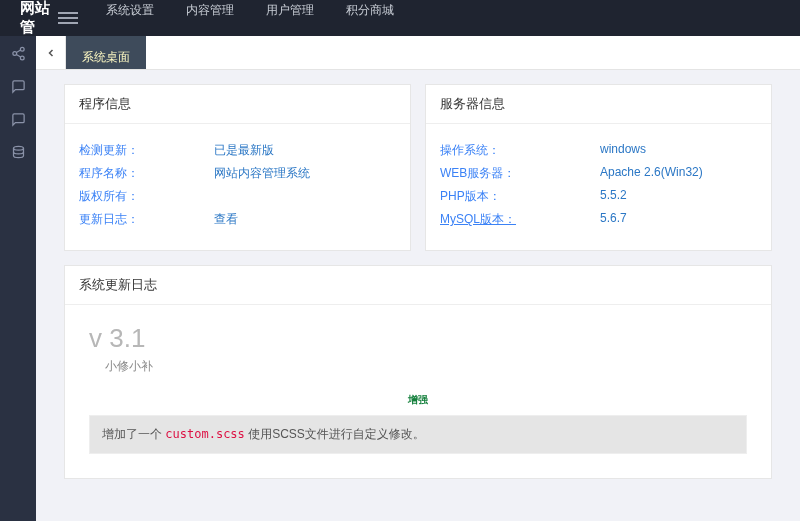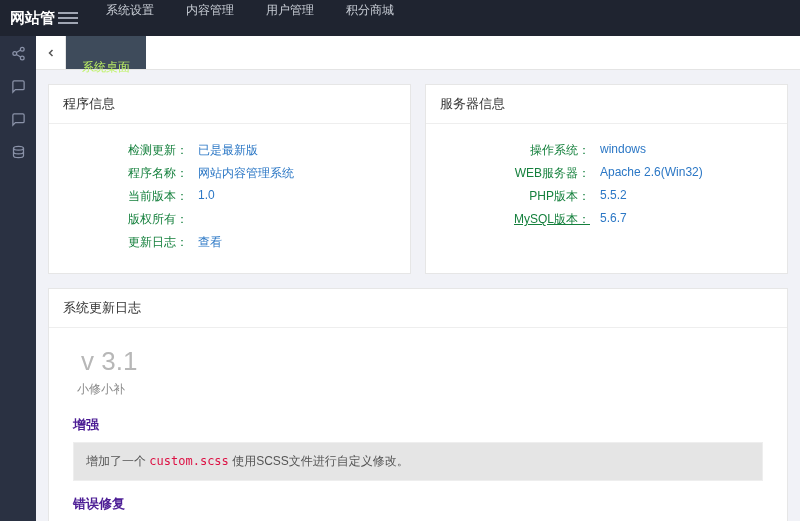--- a/index.html
+++ b/index.html
@@ -1,41 +1,41 @@
 <!DOCTYPE html>
 <html><head>
 <meta charset="utf-8">
 <style>
 * { margin: 0; padding: 0; box-sizing: border-box; }
 body { font-family: "Microsoft YaHei", Arial, sans-serif; font-size: 12px; color: #333; background: #f1f2f7; }
 .top-bar { height: 36px; background: #1f2430; display: flex; align-items: center; color: #c8cdd5; }
-.logo { width: 56px; padding-left: 10px; font-size: 15px; font-weight: bold; color: #fff; }
+.logo { width: 56px; padding-left: 20px; font-size: 15px; font-weight: bold; color: #fff; }
 .hamburger { width: 20px; display: flex; flex-direction: column; gap: 3px; margin-left: 2px; margin-right: 12px; cursor: pointer; }
 .hamburger span { height: 2px; background: #a0a6b3; }
 .top-nav { display: flex; }
 .top-nav div { padding: 0 16px; height: 52px; line-height: 36px; cursor: pointer; color: #c8cdd5; }
 .sidebar { position: absolute; top: 36px; left: 0; bottom: 0; width: 36px; background: #2a3142; display: flex; flex-direction: column; align-items: center; padding-top: 10px; gap: 18px; color: #8a92a8; }
 .sidebar svg { width: 15px; height: 15px; cursor: pointer; }
 .tab-row { position: absolute; top: 36px; left: 36px; right: 0; height: 34px; background: #fff; border-bottom: 1px solid #e4e4e4; display: flex; align-items: stretch; }
 .tab-back { width: 30px; display: flex; align-items: center; justify-content: center; border-right: 1px solid #e4e4e4; cursor: pointer; font-weight: bold; color: #555; }
-.tab-active { background: #3e4b5b; color: #bef264; padding: 14px 16px; line-height: 34px; cursor: pointer; }
-.content { position: absolute; top: 70px; left: 36px; right: 0; bottom: 0; padding: 14px 12px; overflow: auto; }
+.tab-active { background: #3e4b5b; color: #fef9c3; padding: 4px 16px; line-height: 34px; cursor: pointer; }
+.content { position: absolute; top: 70px; left: 36px; right: 0; bottom: 0; padding: 14px 28px; overflow: auto; }
 .panels { display: flex; gap: 14px; }
 .panel { background: #fff; border: 1px solid #e6e6e6; flex: 1; }
 .panel-h { padding: 10px 14px; border-bottom: 1px solid #eee; font-size: 13px; color: #333; }
 .panel-b { padding: 12px 14px 16px; }
 .row { display: flex; margin: 6px 0; font-size: 12px; }
-.lbl { width: 135px; text-align: right; color: #15803d; padding-right: 10px; }
+.lbl { width: 135px; color: #3b82f6; padding-right: 10px; }
 .val { color: #2b77c5; }
 .val.plain { color: #555; }
 .panel2 { background: #fff; border: 1px solid #e6e6e6; margin-top: 14px; }
 .log-body { padding: 18px 24px; }
-.ver { font-size: 26px; color: #b7b7b7; font-weight: 300; margin-left: 8px; }
-.sub { font-size: 12px; color: #888; margin: 4px 4px 18px; }
-.sect { font-size: 13px; font-weight: bold; color: #4c1d95; margin: 14px 0 8px; }
+.ver { font-size: 26px; color: #b7b7b7; font-weight: 300; }
+.sub { font-size: 12px; color: #888; margin: 4px 16px 18px; }
+.sect { font-size: 10px; font-weight: bold; color: #15803d; margin: 14px 0 8px; text-align: center; }
 .item { border: 1px solid #eee; padding: 10px 12px; font-size: 12px; color: #555; margin-bottom: 6px; background: #e5e5e5; }
 .code { color: #d14; font-family: monospace; }
 </style>
 </head>
 <body>
 
 <div class="top-bar">
   <div class="logo">网站管</div>
   <div class="hamburger">
       <span></span>
@@ -87,24 +87,20 @@
       <div class="panel-b" id="prog-rows">
           <div class="row">
             <div class="lbl">检测更新：</div>
             <div class="val">已是最新版</div>
           </div>
           <div class="row">
             <div class="lbl">程序名称：</div>
             <div class="val">网站内容管理系统</div>
           </div>
           <div class="row">
-            <div class="lbl">当前版本：</div>
-            <div class="val">1.0</div>
-          </div>
-          <div class="row">
             <div class="lbl">版权所有：</div>
             <div class="val plain"></div>
           </div>
           <div class="row">
             <div class="lbl">更新日志：</div>
             <div class="val">查看</div>
           </div>
         </div>
     </div>
     <div class="panel">
@@ -134,18 +130,17 @@
     <div class="panel-h">系统更新日志</div>
     <div class="log-body">
       <div class="ver">v 3.1</div>
       <div class="sub">小修小补</div>
 
       <div class="sect">增强</div>
       <div id="enhance-items">
           <div class="item">增加了一个 <span class="code">custom.scss</span> 使用SCSS文件进行自定义修改。</div>
         </div>
 
-      <div class="sect">错误修复</div>
 
     </div>
   </div>
 
 </div>
 
 </body></html>

